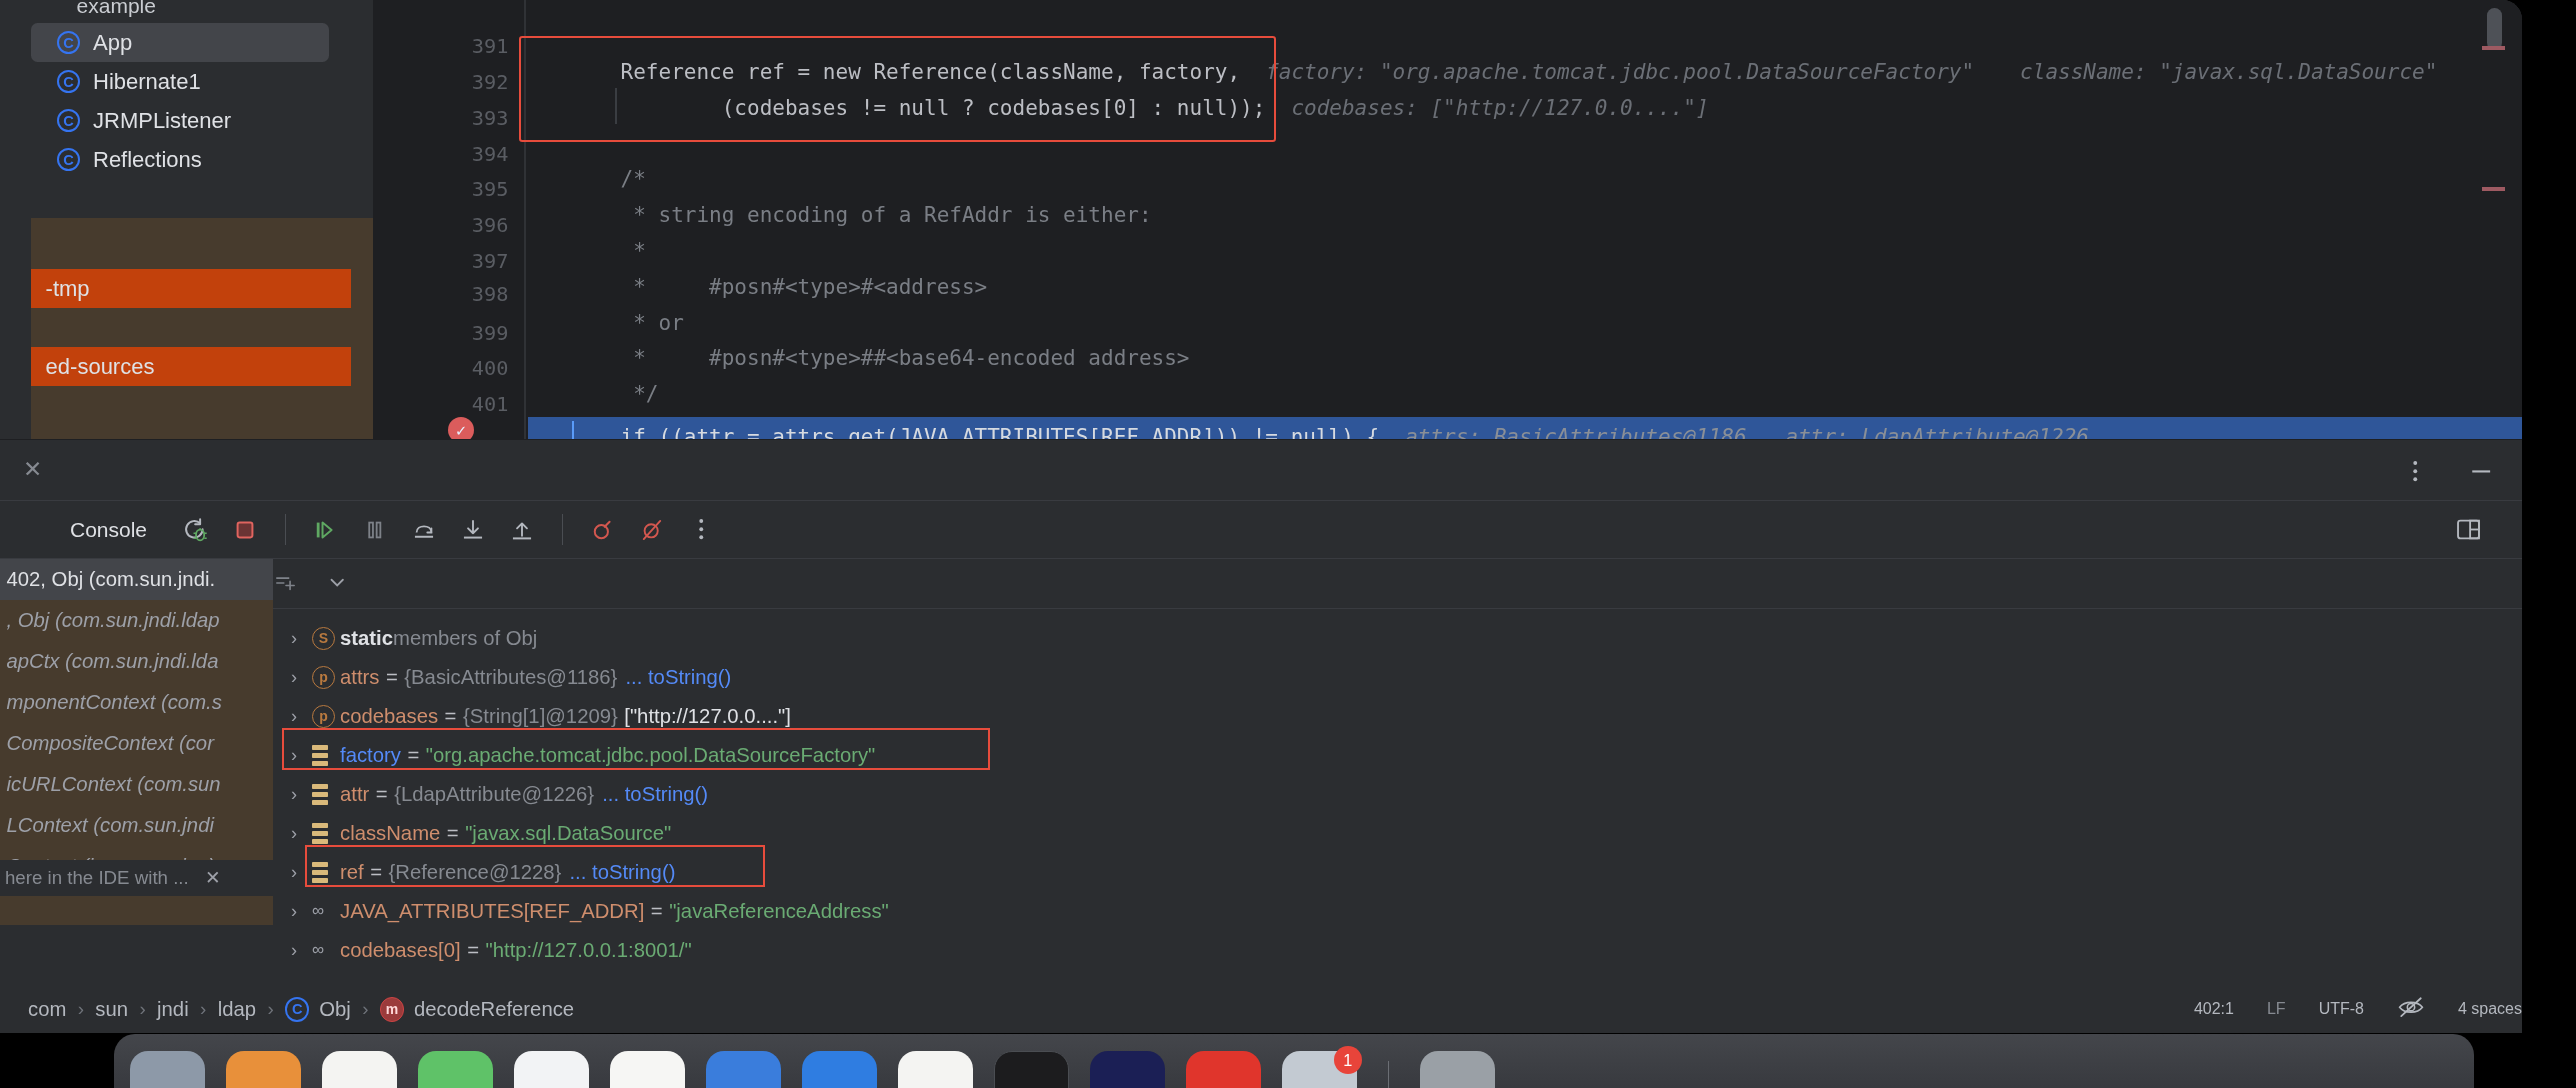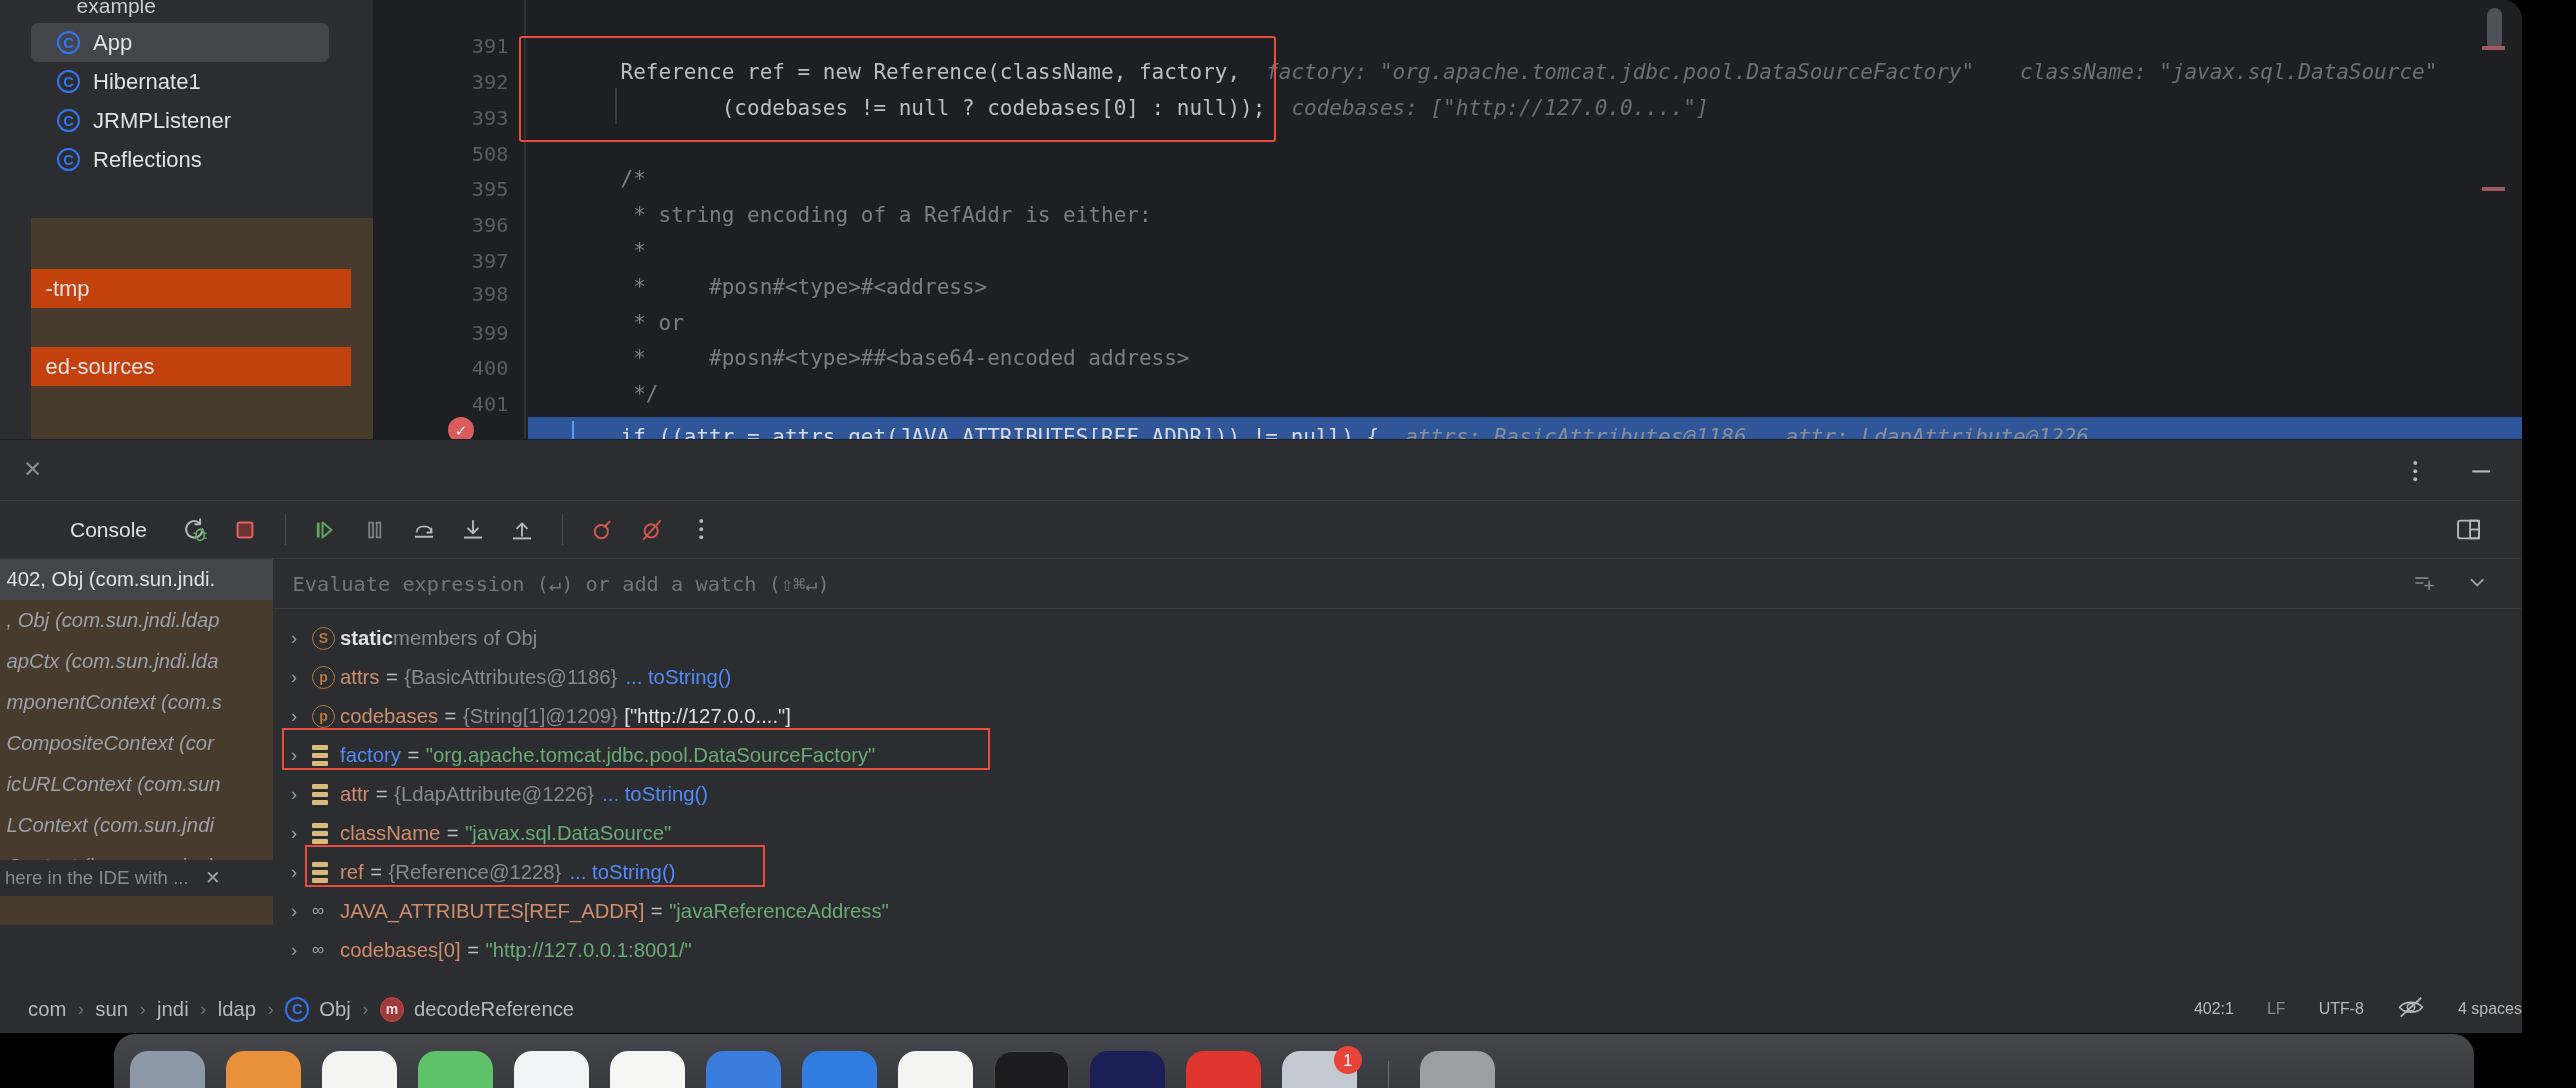--- a/index.html
+++ b/index.html
@@ -305,21 +305,21 @@
 
       <div style="position:absolute;left:31px;top:218px;width:342px;height:221px;background:#473b2d;"></div>
       <div class="tree-sub" style="top:269px;">-tmp</div>
       <div class="tree-sub" style="top:347px;">ed-sources</div>
 
       <div class="editor">
         <div class="gutter">
           <div class="ln" style="top:34px;">391</div>
           <div class="ln" style="top:70px;">392</div>
           <div class="ln" style="top:106px;">393</div>
-          <div class="ln" style="top:142px;">508</div>
+          <div class="ln" style="top:142px;">394</div>
           <div class="ln" style="top:177px;">395</div>
           <div class="ln" style="top:213px;">396</div>
           <div class="ln" style="top:249px;">397</div>
           <div class="ln" style="top:282px;">398</div>
           <div class="ln" style="top:321px;">399</div>
           <div class="ln" style="top:356px;">400</div>
           <div class="ln" style="top:392px;">401</div>
           <div class="bp-icon" style="left:75px;top:417px;">✓</div>
         </div>
         <div class="gutter-sep"></div>
@@ -482,21 +482,20 @@
         <div class="frame-row">LContext (com.sun.jndi</div>
         <div class="frame-row">Context (javax.naming)</div>
       </div>
 
       <div class="frames-foot" style="top:420px;">
         <span>here in the IDE with ...</span>
         <span style="margin-left:16.3px;color:#9da0a8;">✕</span>
       </div>
 
       <div class="eval-bar">
-        <input class="eval-input" type="text" placeholder="Evaluate expression (↵) or add a watch (⇧⌘↵)" style="">
         <span class="eval-icons">
           <span>
             <svg width="24.4" height="24.4" viewBox="0 0 30 30">
               <path d="M4 10 H20 M4 16 H14" stroke="#7f838a" stroke-width="2"></path>
               <path d="M21 14 V24 M16 19 H26" stroke="#7f838a" stroke-width="2" stroke-linecap="round"></path>
             </svg>
           </span>
           <span>
             <svg width="24.4" height="24.4" viewBox="0 0 30 30">
                 <path d="M8 12 L15 19 L22 12" fill="none" stroke="#9da0a8" stroke-width="2.2" stroke-linecap="round"></path>

